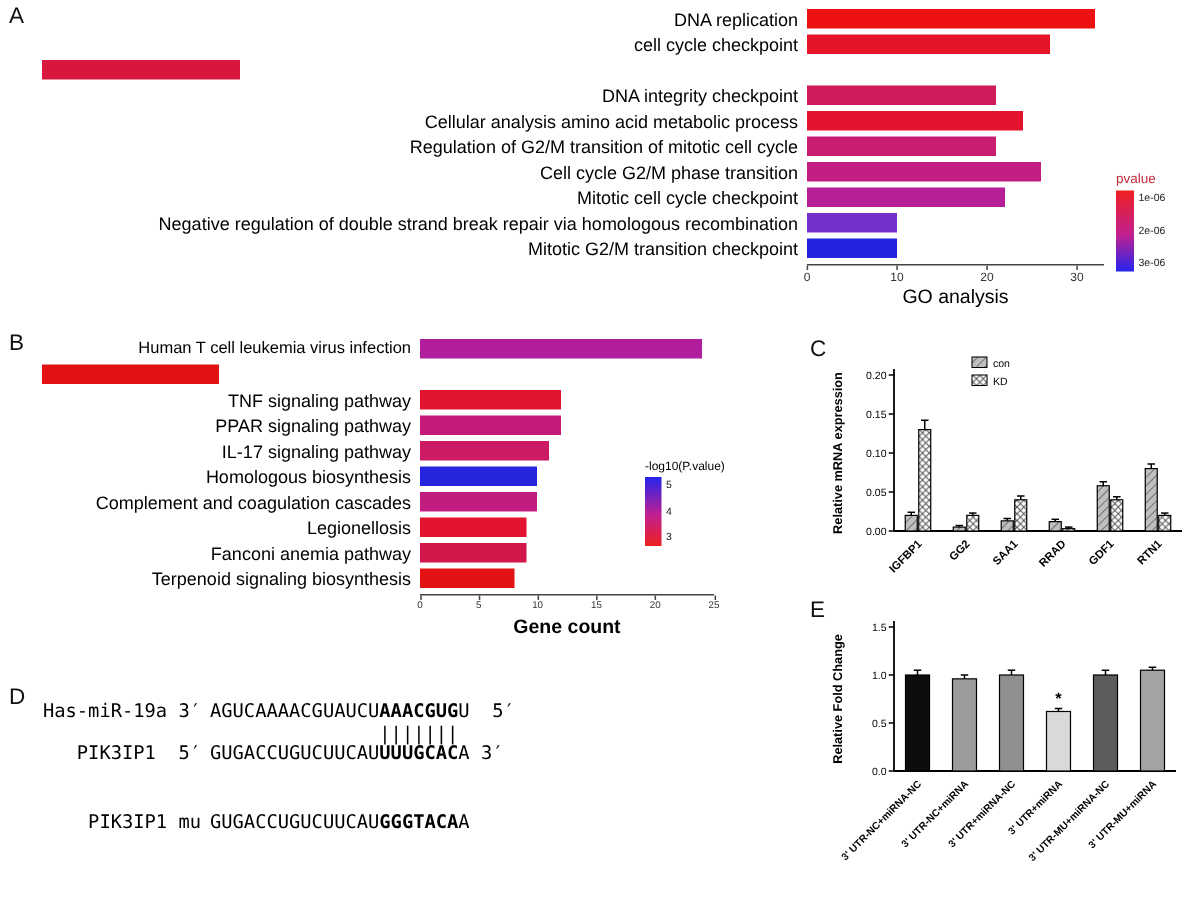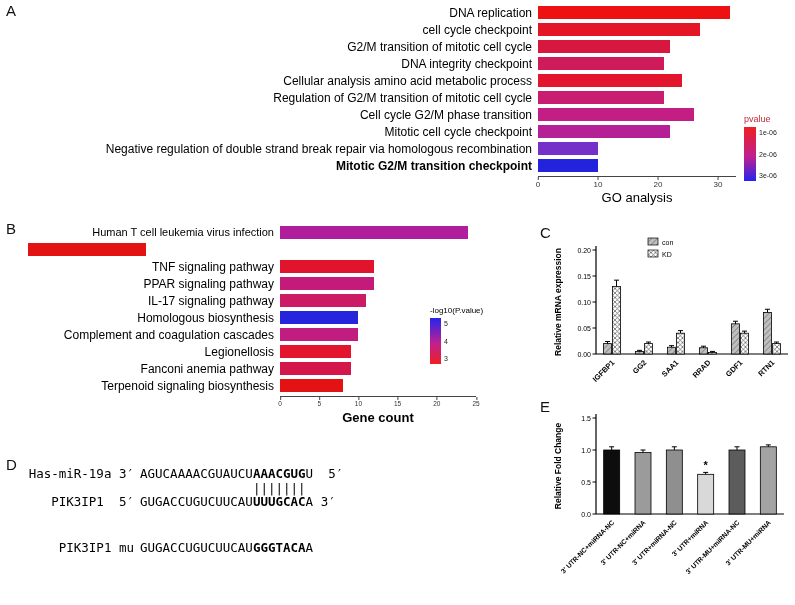--- a/index.html
+++ b/index.html
@@ -51,21 +51,20 @@
           <div class="hbar" style="width: 192px; height: 13px; background: rgb(237, 17, 17);"></div>
         </div>
       </div>
       <div class="hrow" style="height: 17px;">
         <div class="hlabel" style="width: 510px; font-size: 12px;">cell cycle checkpoint</div>
         <div class="hbararea" style="width: 198px; height: 13px;">
           <div class="hbar" style="width: 162px; height: 13px; background: rgb(228, 21, 39);"></div>
         </div>
       </div>
       <div class="hrow" style="height: 17px;">
-        <div class="hlabel" style="width: 510px; font-size: 12px;">G2/M transition of mitotic cell cycle</div>
         <div class="hbararea" style="width: 198px; height: 13px;">
           <div class="hbar" style="width: 132px; height: 13px; background: rgb(216, 23, 63);"></div>
         </div>
       </div>
       <div class="hrow" style="height: 17px;">
         <div class="hlabel" style="width: 510px; font-size: 12px;">DNA integrity checkpoint</div>
         <div class="hbararea" style="width: 198px; height: 13px;">
           <div class="hbar" style="width: 126px; height: 13px; background: rgb(207, 26, 92);"></div>
         </div>
       </div>
@@ -92,21 +91,21 @@
         <div class="hbararea" style="width: 198px; height: 13px;">
           <div class="hbar" style="width: 132px; height: 13px; background: rgb(181, 32, 151);"></div>
         </div>
       </div>
       <div class="hrow" style="height: 17px;">
         <div class="hlabel" style="width: 510px; font-size: 12px;">Negative regulation of double strand break repair via homologous recombination</div>
         <div class="hbararea" style="width: 198px; height: 13px;">
           <div class="hbar" style="width: 60px; height: 13px; background: rgb(116, 48, 200);"></div>
         </div>
       </div>
-      <div class="hrow" style="height: 17px; font-weight: bold;">
+      <div class="hrow" style="height: 17px;">
         <div class="hlabel" style="width: 510px; font-size: 12px;">Mitotic G2/M transition checkpoint</div>
         <div class="hbararea" style="width: 198px; height: 13px;">
           <div class="hbar" style="width: 60px; height: 13px; background: rgb(35, 35, 221);"></div>
         </div>
       </div>
       <div class="haxis" style="margin-left: 510px; width: 198px;">
         <span class="htick" style="left: 0px; font-size: 8px;">0</span>
         <span class="htick" style="left: 60px; font-size: 8px;">10</span>
         <span class="htick" style="left: 120px; font-size: 8px;">20</span>
         <span class="htick" style="left: 180px; font-size: 8px;">30</span>

